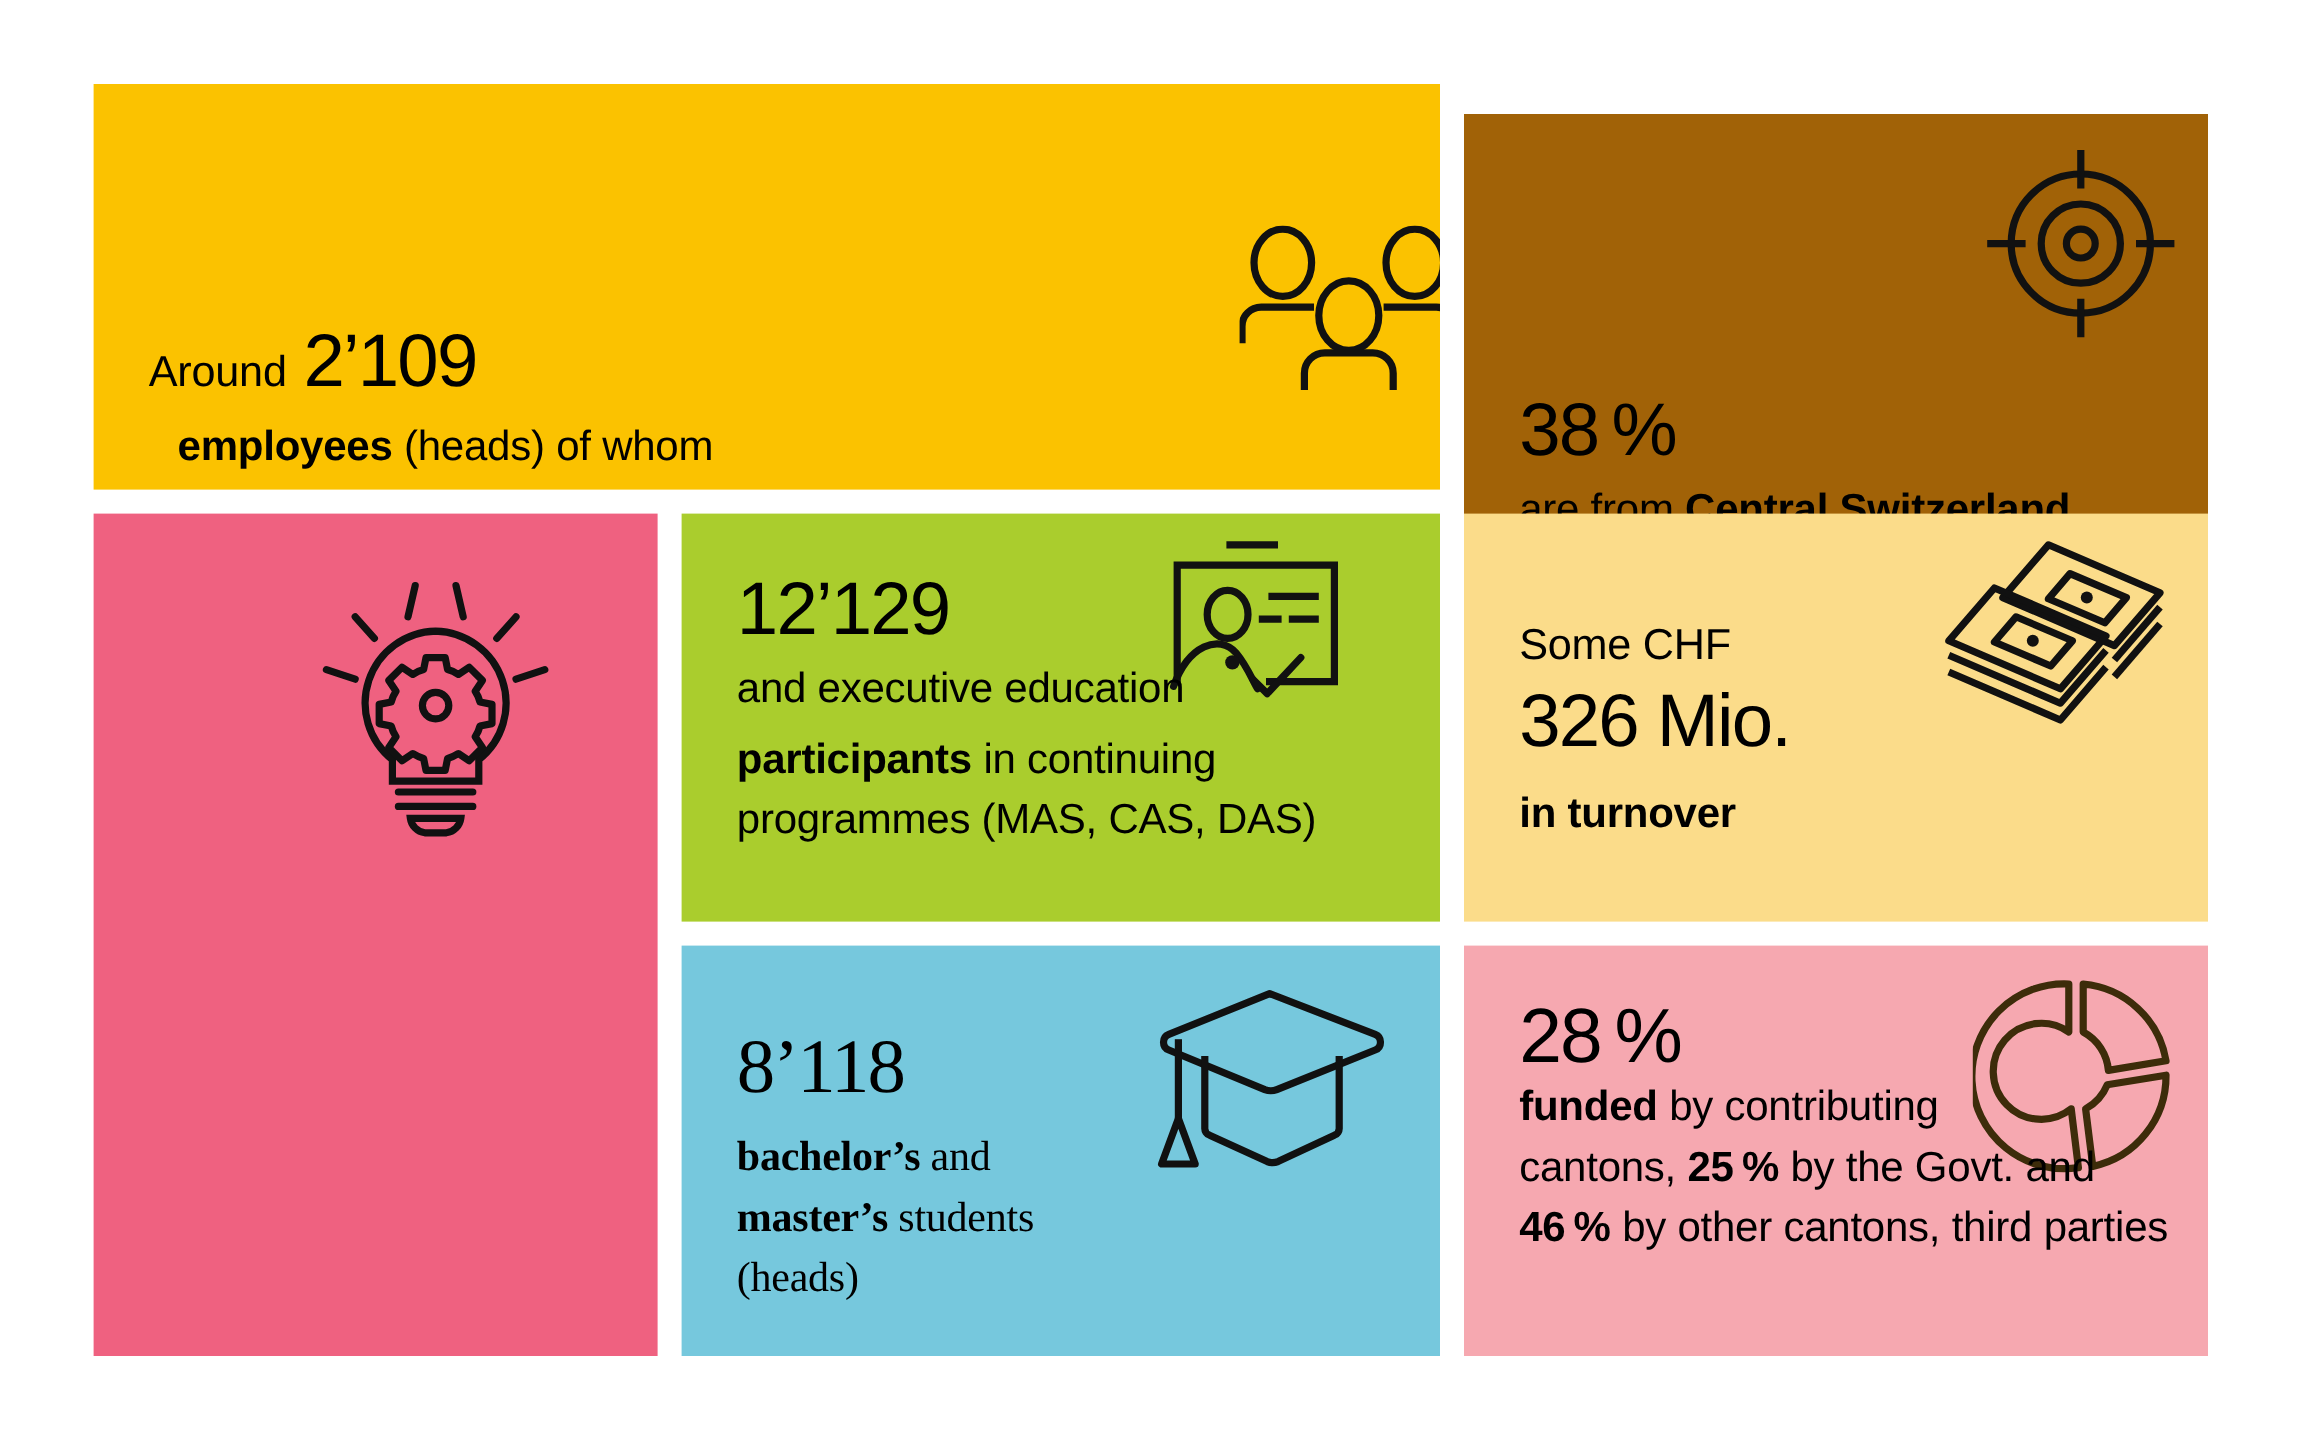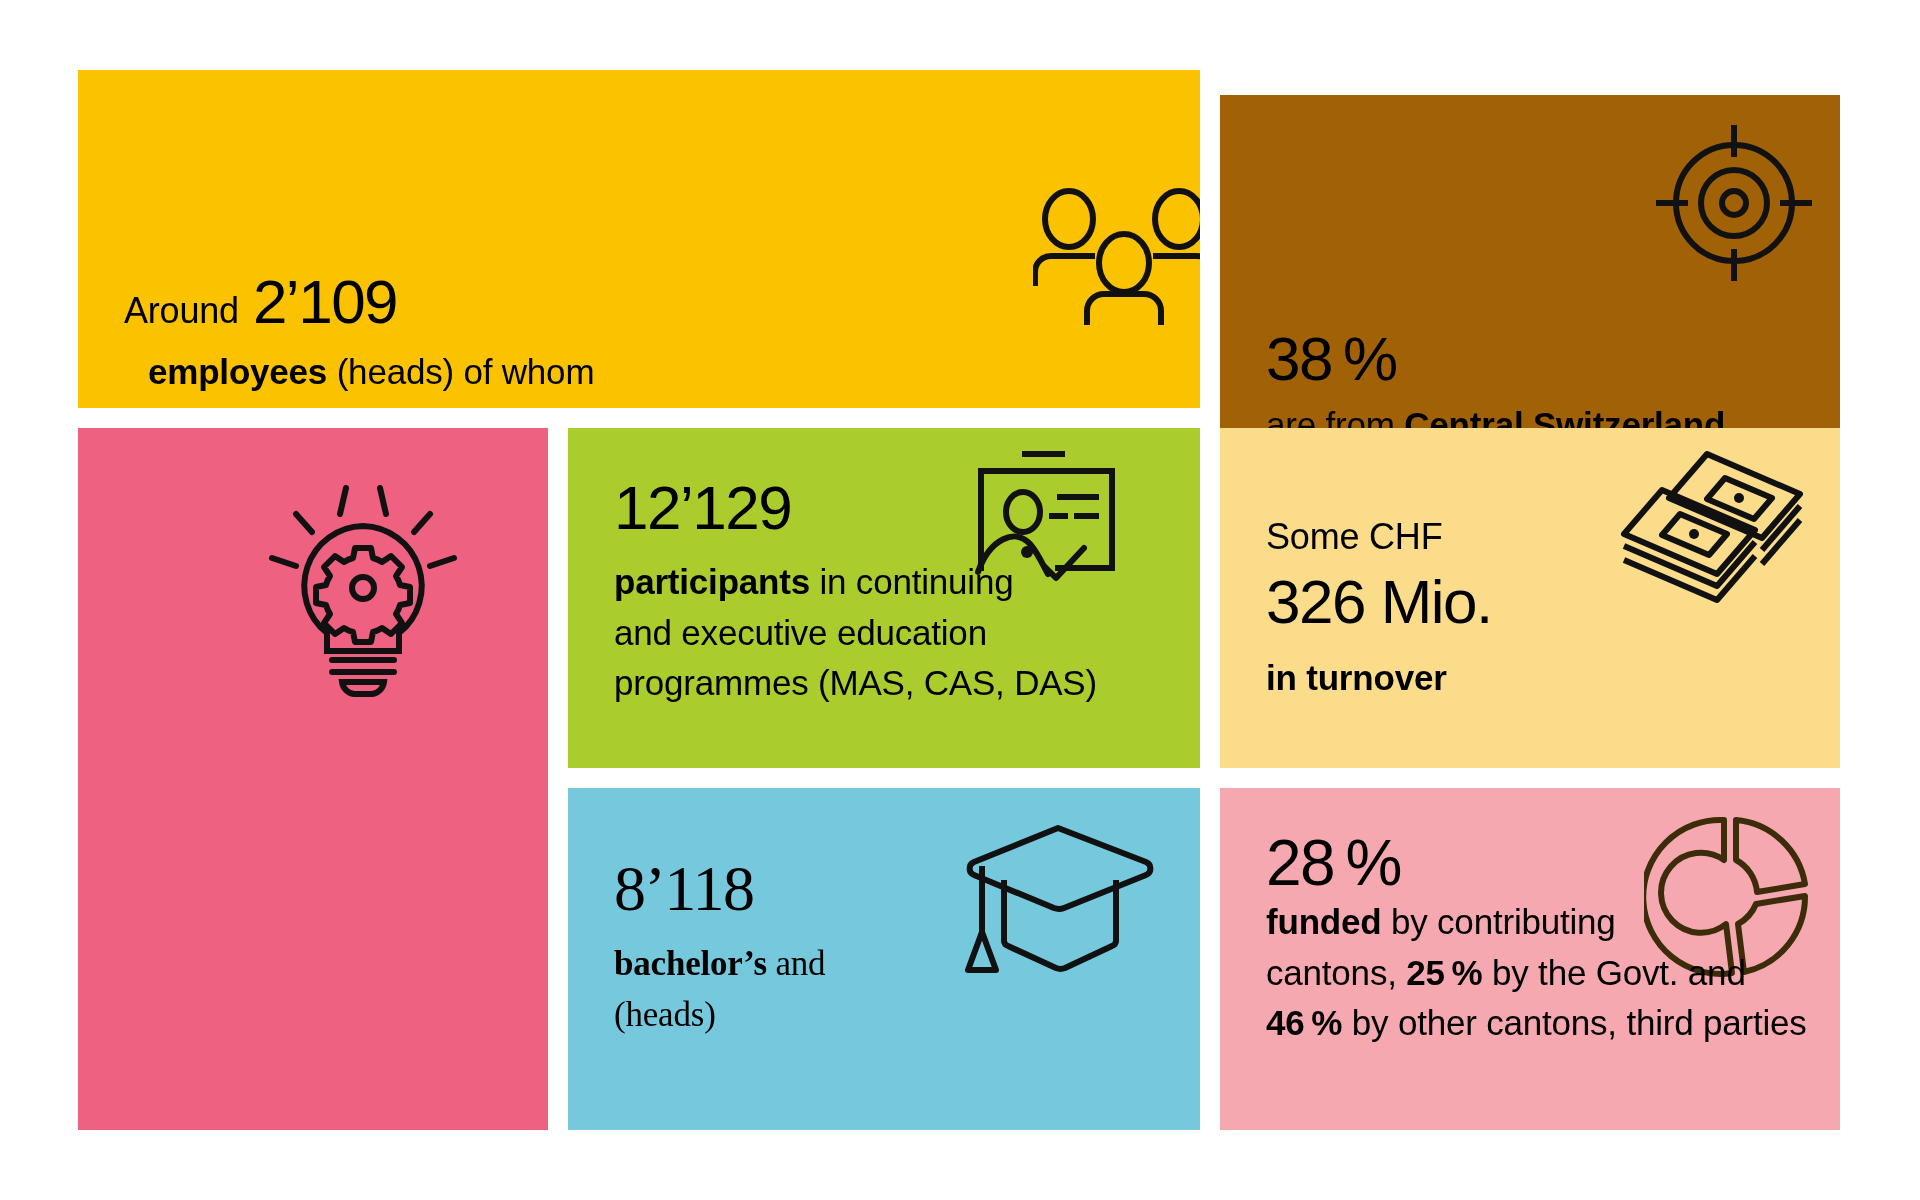--- a/index.html
+++ b/index.html
@@ -167,24 +167,24 @@
         <line x1="84" y1="76" x2="97" y2="76"></line>
         <line x1="109" y1="76" x2="128" y2="76"></line>
         <path d="M10 132 C22 98 48 88 62 104 C72 116 76 128 80 134" stroke-linecap="round"></path>
         <circle cx="59" cy="112" r="6" fill="#111111" stroke="none"></circle>
         <polyline points="76,126 88,138 116,108" stroke-linecap="round" stroke-linejoin="round"></polyline>
       </svg>
     </div>
 
     <div class="card-text" style="top:44px;">
       <div class="big">12’129</div>
+      <div class="body-line" style="margin-top:10px;">and executive education</div>
       <div class="body-line" style="margin-top:18px;">
         <b>participants</b><span> in continuing</span>
       </div>
-      <div class="body-line" style="margin-top:10px;">and executive education</div>
       <div class="body-line" style="margin-top:10px;">programmes (MAS, CAS, DAS)</div>
     </div>
   </div>
 
   <div class="card" id="card-turnover" style="background:#fbdc8a;">
     <div class="icon" style="left:392px; top:14px;">
       <svg width="210" height="170" viewBox="0 0 210 170" fill="none" stroke="#111111" stroke-width="6" stroke-linejoin="round">
 
         <polygon points="95,12 188,52 150,96 57,56"></polygon>
         <polygon points="113,36 160,56 142,77 95,57"></polygon>
@@ -218,20 +218,23 @@
         <line x1="22" y1="46" x2="22" y2="112"></line>
         <polygon points="22,112 8,150 36,150"></polygon>
       </svg>
     </div>
 
     <div class="card-text" style="top:64px;">
       <div class="big-sm">8’118</div>
       <div class="body-line" style="margin-top:18px;">
         <b>bachelor’s</b><span> and</span>
       </div>
+      <div class="body-line" style="margin-top:10px;">
+        <b>master’s</b><span> students</span>
+      </div>
       <div class="body-line" style="margin-top:10px;">(heads)</div>
     </div>
   </div>
 
   <div class="card" id="card-funding" style="background:#f6a8b0;">
     <div class="icon" style="left:424px; top:24px;">
       <svg width="170" height="170" viewBox="0 0 170 170" fill="none" stroke="#3d2c0a" stroke-width="6" stroke-linejoin="round">
 
         <path d="M80 8 A77 77 0 1 0 88 161 L82 112 A40 40 0 1 1 80 48 Z"></path>
 

